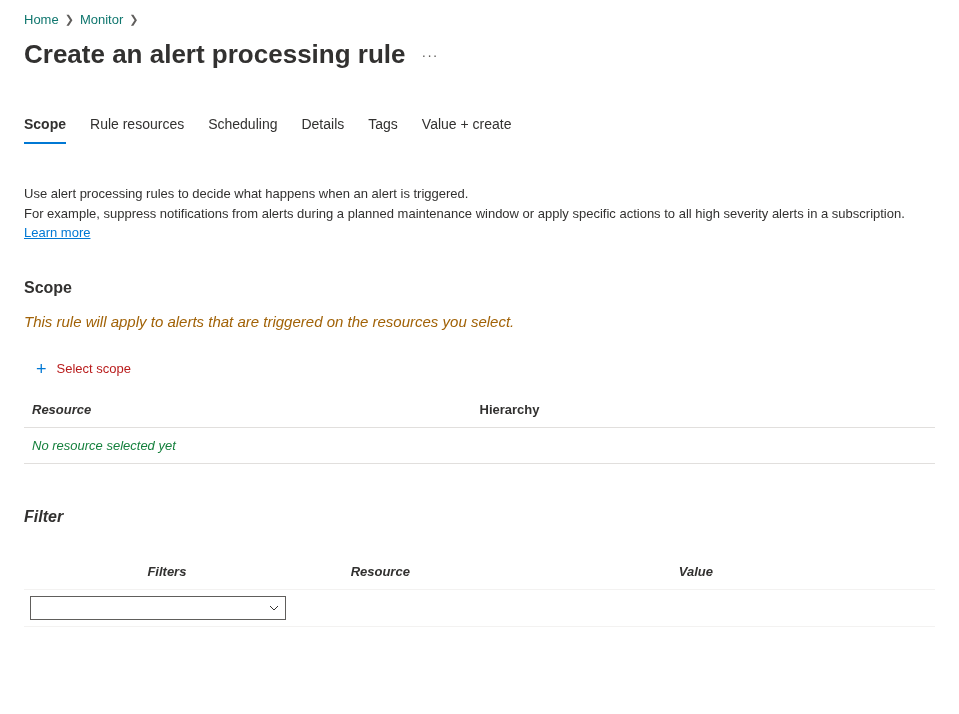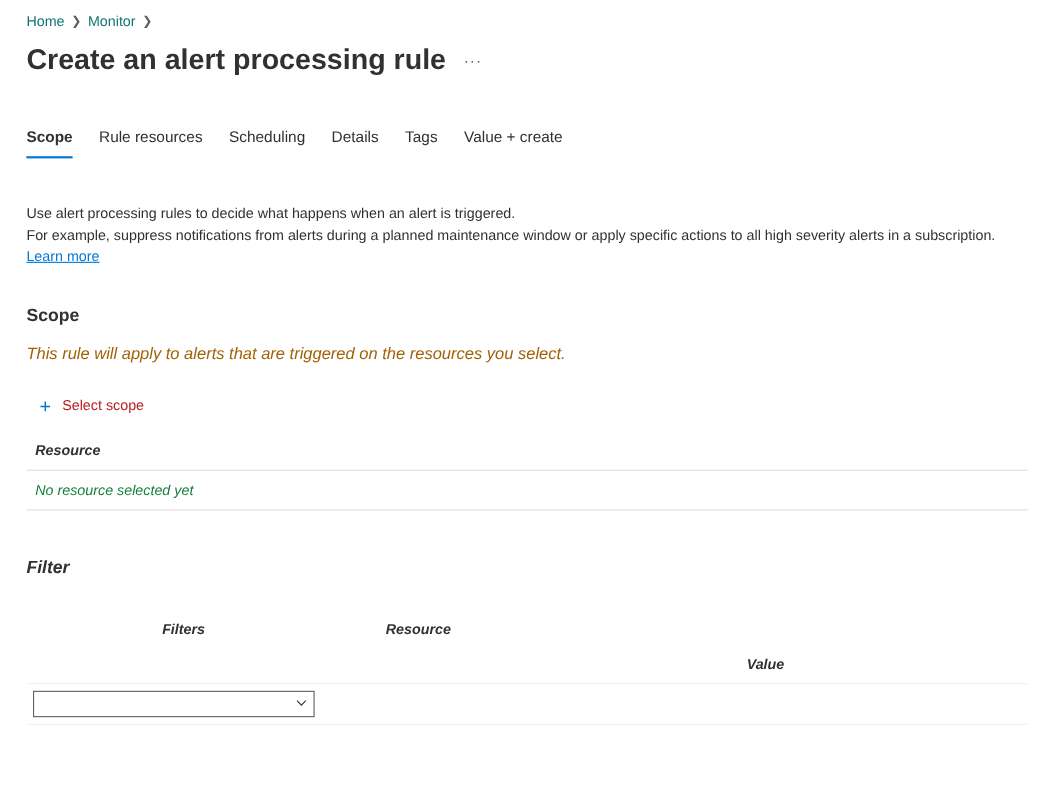--- a/index.html
+++ b/index.html
@@ -153,21 +153,20 @@
       text-align: center;
     }
     .filter-col-filters {
       flex: 0 0 29%;
     }
     .filter-col-operator {
       flex: 0 0 19%;
     }
     .filter-col-value {
       flex: 1;
-      margin-top: 32px;
     }
     .filter-row {
       padding: 6px 0 6px 6px;
       border-bottom: 1px solid #f3f2f1;
     }
     .filter-select {
       width: 256px;
       height: 24px;
       border: 1px solid #605e5c;
       background: #ffffff;
@@ -220,20 +219,21 @@
     <p class="section-desc">This rule will apply to alerts that are triggered on the resources you select.</p>
 
     <div class="select-scope-row">
       <span class="plus-icon">+</span>
       <span class="select-scope-label">Select scope</span>
     </div>
 
     <div class="scope-table">
       <div class="scope-table-header">
         <div class="scope-col-resource">Resource</div>
+        <div class="scope-col-hierarchy">Hierarchy</div>
       </div>
       <div class="scope-table-row">No resource selected yet</div>
     </div>
   </div>
 
   <div class="filter-section">
     <h2 class="section-heading">Filter</h2>
 
     <div class="filter-table-header">
       <div class="filter-col filter-col-filters">Filters</div>

